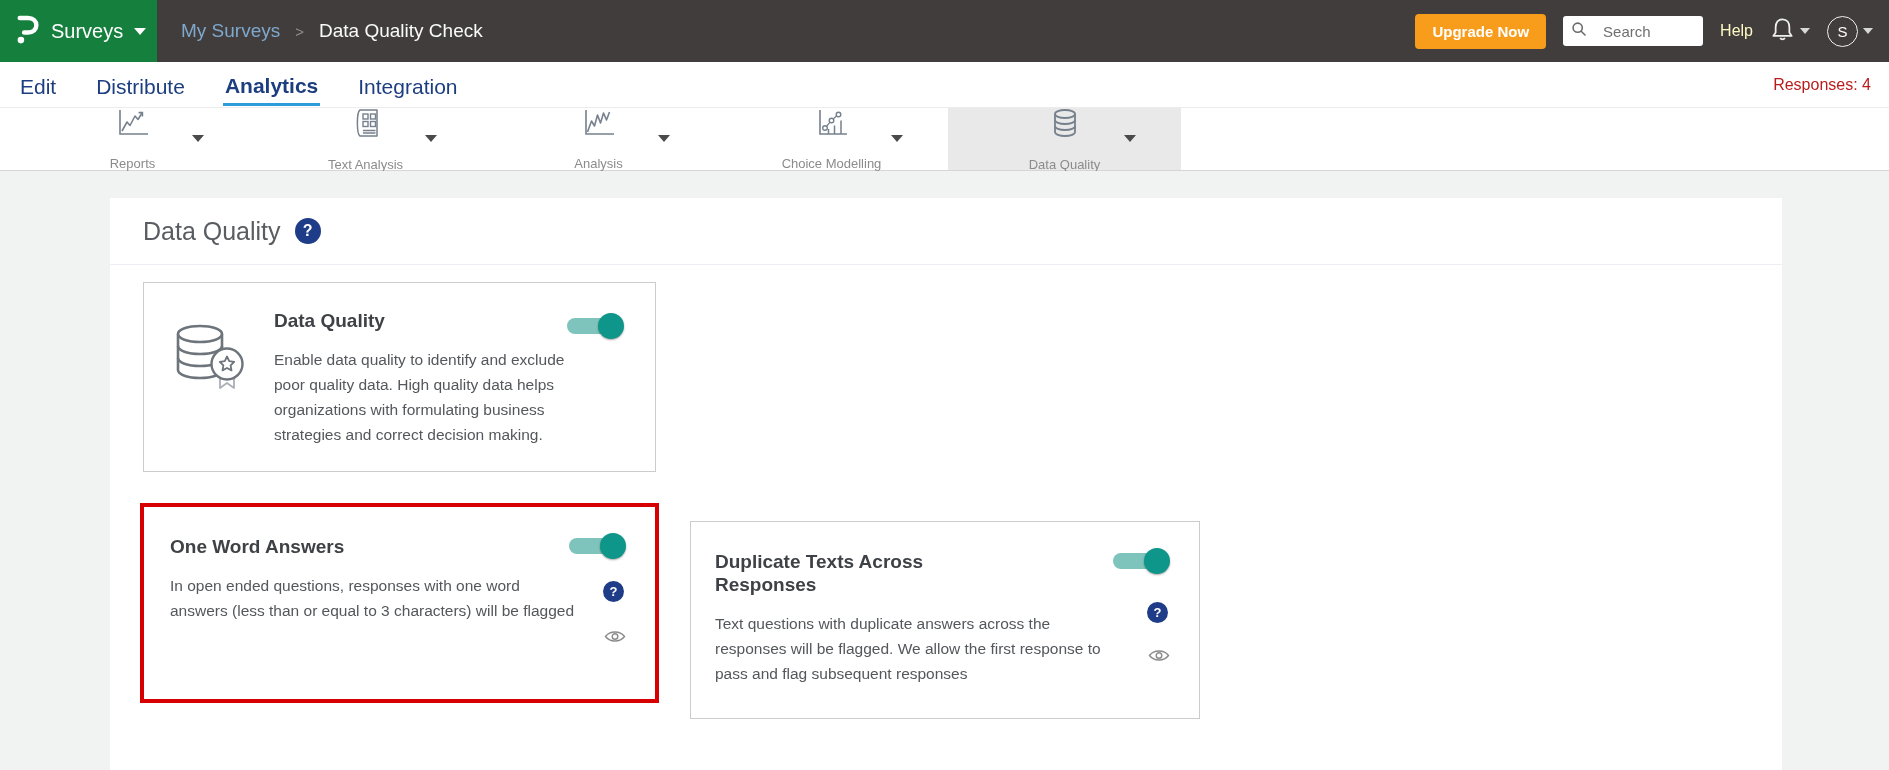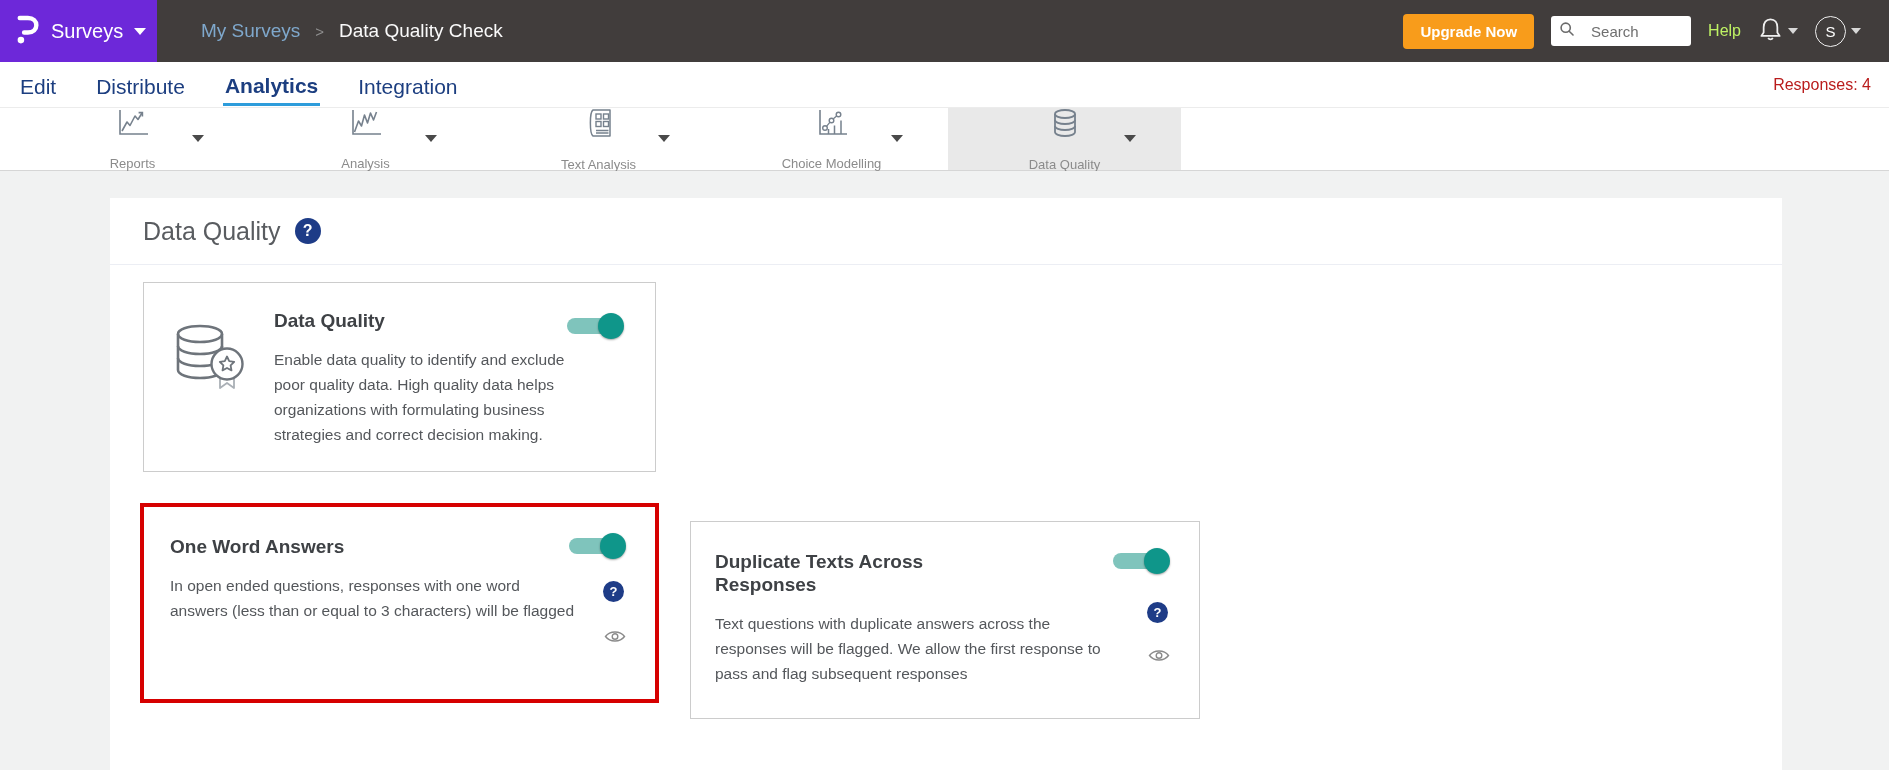--- a/index.html
+++ b/index.html
@@ -4,34 +4,34 @@
 <style>
   * { box-sizing: border-box; }
   html,body { margin:0; padding:0; }
   body {
     width:1889px; height:770px; overflow:hidden;
     font-family:"Liberation Sans", sans-serif;
     background:#ffffff;
   }
   
   .header { height:62px; background:#413d3c; display:flex; align-items:center; position:relative; }
-  .logo-sec { width:157px; height:62px; background:#6d28d9; display:flex; align-items:center; padding-left:13px; gap:11px; cursor:pointer; flex:0 0 auto; }
+  .logo-sec { width:157px; height:62px; background:#15803d; display:flex; align-items:center; padding-left:13px; gap:11px; cursor:pointer; flex:0 0 auto; }
   .logo-sec .product { color:#fff; font-size:20px; }
   .caret { width:0; height:0; border-left:6px solid transparent; border-right:6px solid transparent; border-top:7px solid #fff; }
   .caret.light { border-top-color:#d8d8d8; border-left-width:5px; border-right-width:5px; border-top-width:6px; }
-  .breadcrumb { display:flex; align-items:center; gap:15px; margin-left:44px; font-size:19px; }
+  .breadcrumb { display:flex; align-items:center; gap:15px; margin-left:24px; font-size:19px; }
   .bc-parent { color:#7fa8cc; cursor:pointer; }
   .bc-sep { color:#8f8f8f; font-size:15px; }
   .bc-current { color:#fafafa; }
-  .header-right { margin-left:auto; display:flex; align-items:center; gap:17px; padding-right:28px; }
+  .header-right { margin-left:auto; display:flex; align-items:center; gap:17px; padding-right:16px; }
   .upgrade-btn { background:#f89c1b; border:none; color:#fff; font-weight:700; font-size:15px; padding:9px 17px; border-radius:4px; cursor:pointer; font-family:inherit; }
   .search-box { width:140px; height:30px; background:#fff; border-radius:3px; display:flex; align-items:center; gap:14px; padding:0 8px; }
   .search-box input { border:none; outline:none; background:transparent; width:100%; font-size:15px; color:#333; font-family:inherit; }
   .search-box input::placeholder { color:#6f6f6f; }
-  .help-label { color:#bef264; font-size:16px; cursor:pointer;text-align:center; }
+  .help-label { color:#fef9c3; font-size:16px; cursor:pointer;text-align:center; }
   .icon-group { display:flex; align-items:center; gap:5px; cursor:pointer; }
   .avatar { width:31px; height:31px; border:1.6px solid #efefef; border-radius:50%; color:#fff; font-size:15px; display:flex; align-items:center; justify-content:center; }
   
   .subnav { height:45px; background:#fff; display:flex; align-items:center; padding:0 18px; }
   .subnav-item { color:#1c3e80; font-size:21px; margin-right:36px; padding:10px 2px 5px; cursor:pointer; }
   .subnav-item.active { border-bottom:3px solid #2d9cdb;font-weight:bold; }
   .responses { margin-left:auto; color:#b91c1c; font-size:16px; }
   
   .tabstrip { height:64px; background:#fff; border-top:1px solid #ececec; border-bottom:1px solid #d6d6d6; display:flex; padding-left:16px; }
   .tab { width:233px; position:relative; display:flex; flex-direction:column; align-items:center; justify-content:center; gap:18px; cursor:pointer; }
@@ -128,40 +128,40 @@
         <path d="M5 2 V26 H33" fill="none" stroke="#76818d" stroke-width="1.6"></path>
         <path d="M7 23 L12 14 L15 17.5 L20 8 L23 11.5 L27 5" fill="none" stroke="#76818d" stroke-width="1.6" stroke-linejoin="round"></path>
         <path d="M23.6 4.6 L27.4 4.6 L27.4 8.4" fill="none" stroke="#76818d" stroke-width="1.6"></path>
       </svg>
     </span>
     <span class="tab-label">Reports</span>
     <span class="tab-caret"></span>
   </div>
   <div class="tab">
     <span>
-      <svg width="36" height="30" viewBox="0 0 36 30">
-        <path d="M5 2 V26 H33" fill="none" stroke="#76818d" stroke-width="1.6"></path>
-        <path d="M6.5 24 L10.5 13 L13.5 18 L16.5 7 L19.5 15 L22.5 5 L25.5 12 L28.5 4" fill="none" stroke="#76818d" stroke-width="1.6" stroke-linejoin="round"></path>
-      </svg>
-    </span>
-    <span class="tab-label">Analysis</span>
-    <span class="tab-caret"></span>
-  </div>
-  <div class="tab">
-    <span>
       <svg width="30" height="32" viewBox="0 0 30 32">
         <path d="M9 3 H26 V29 H9 C5.5 27 5.5 5 9 3 Z" fill="none" stroke="#76818d" stroke-width="1.5" stroke-linejoin="round"></path>
         <rect x="12" y="7" width="5" height="5" fill="none" stroke="#76818d" stroke-width="1.4"></rect>
         <rect x="19.5" y="7" width="5" height="5" fill="none" stroke="#76818d" stroke-width="1.4"></rect>
         <rect x="12" y="14.5" width="5" height="5" fill="none" stroke="#76818d" stroke-width="1.4"></rect>
         <rect x="19.5" y="14.5" width="5" height="5" fill="none" stroke="#76818d" stroke-width="1.4"></rect>
         <path d="M12 23.5 H24.5 M12 26 H24.5" stroke="#76818d" stroke-width="1.3"></path>
       </svg>
     </span>
     <span class="tab-label">Text Analysis</span>
+    <span class="tab-caret"></span>
+  </div>
+  <div class="tab">
+    <span>
+      <svg width="36" height="30" viewBox="0 0 36 30">
+        <path d="M5 2 V26 H33" fill="none" stroke="#76818d" stroke-width="1.6"></path>
+        <path d="M6.5 24 L10.5 13 L13.5 18 L16.5 7 L19.5 15 L22.5 5 L25.5 12 L28.5 4" fill="none" stroke="#76818d" stroke-width="1.6" stroke-linejoin="round"></path>
+      </svg>
+    </span>
+    <span class="tab-label">Analysis</span>
     <span class="tab-caret"></span>
   </div>
   <div class="tab">
     <span>
       <svg width="36" height="30" viewBox="0 0 36 30">
         <path d="M6 2 V26 H33" fill="none" stroke="#76818d" stroke-width="1.6"></path>
         <circle cx="11" cy="20" r="2.3" fill="none" stroke="#76818d" stroke-width="1.4"></circle>
         <circle cx="17.5" cy="12.5" r="2.3" fill="none" stroke="#76818d" stroke-width="1.4"></circle>
         <circle cx="24.5" cy="6.5" r="2.3" fill="none" stroke="#76818d" stroke-width="1.4"></circle>
         <path d="M12.7 18.1 L15.8 14.4 M19.4 10.7 L22.6 8" stroke="#76818d" stroke-width="1.3"></path>

